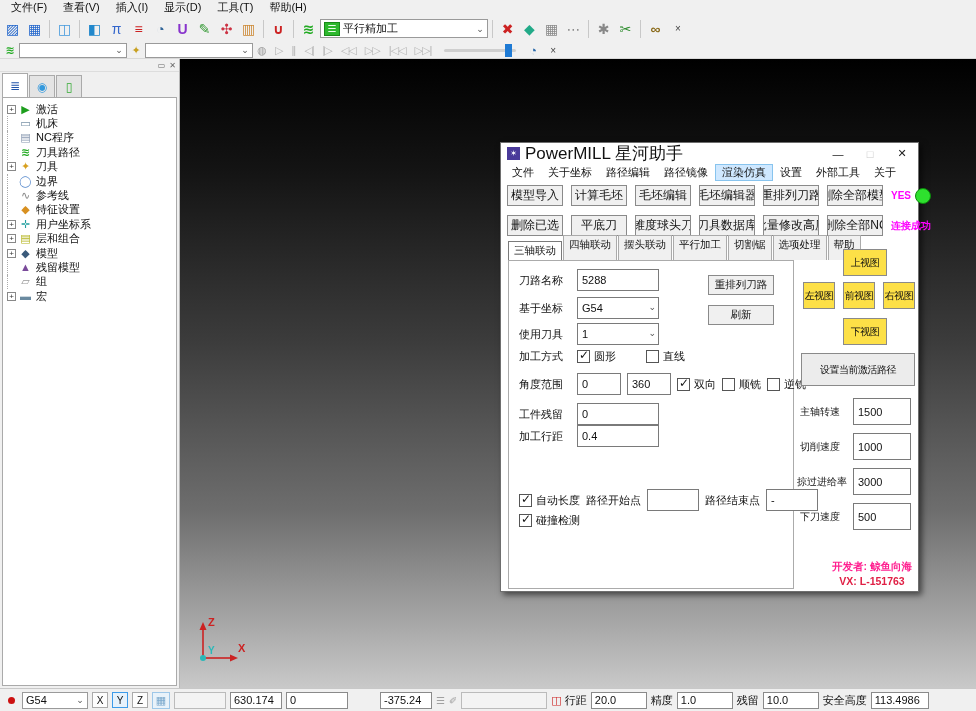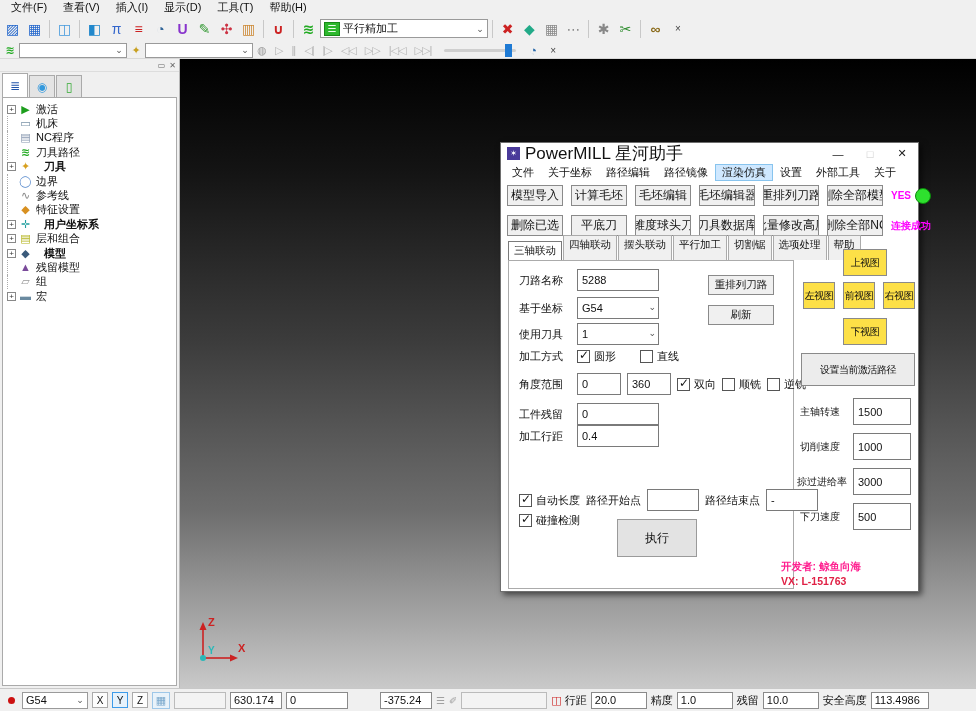--- a/index.html
+++ b/index.html
@@ -33,21 +33,21 @@
   .explorer { width:180px; background:#f0f0f0; border-right:1px solid #b8b8b8; display:flex; flex-direction:column; }
   .exp-head { height:13px; display:flex; justify-content:flex-end; align-items:center; gap:4px; padding-right:3px; color:#666; font-size:8px; border-bottom:1px solid #ddd; }
   .exp-tabs { height:25px; display:flex; align-items:flex-end; padding-left:2px; gap:1px; }
   .exp-tab { width:26px; height:22px; border:1px solid #aaa; border-bottom:none; display:flex; align-items:center; justify-content:center; font-size:12px; background:#e4e4e4; }
   .exp-tab.active { background:#fff; height:24px; }
   .tree { flex:1; background:#fff; border:1px solid #aaa; margin:0 2px 2px 2px; padding:4px 0 0 4px; overflow:hidden; }
   .trow { height:14.4px; display:flex; align-items:center; font-size:11px; white-space:nowrap; }
   .plus { width:9px; height:9px; border:1px solid #888; background:#fff; color:#333; font-size:8px; line-height:7px; text-align:center; margin-right:2px; flex:0 0 auto; }
   .nostem { width:11px; border-left:1px dotted #aaa; height:100%; margin-right:0; }
   .tglyph { width:15px; text-align:center; font-size:11px; margin-right:3px; flex:0 0 auto; }
-  .trow.bold .tlabel { font-weight:bold;margin-left:8px; }
+  .trow.bold .tlabel { font-weight:normal; }
 
   
   .viewport { flex:1; position:relative; background:linear-gradient(180deg,#000 0%,#141414 18%,#3c3c3c 45%,#6e6e6e 72%,#a8a8a8 90%,#c9c9c9 100%); }
   .triad { position:absolute; left:14px; bottom:22px; width:52px; height:50px; }
 
   
   .statusbar { height:23px; background:#f0f0f0; border-top:1px solid #c8c8c8; display:flex; align-items:center; gap:4px; padding-left:4px; font-size:11px; }
   .sb-ico { width:14px; text-align:center; }
   .reddot { width:7px; height:7px; border-radius:50%; background:#cc1111; display:inline-block; }
   .sb-combo { width:66px; height:17px; }
@@ -88,21 +88,21 @@
   .sel .chev { position:absolute; right:2px; top:4px; color:#555; font-size:9px; }
   .cb { width:13px; height:13px; border:1px solid #555; background:#fff; position:relative; flex:0 0 auto; }
   .cb.on::after { content:"✓"; position:absolute; left:1px; top:-3px; font-size:12px; color:#111; }
   .cbl { display:flex; align-items:center; gap:4px; }
   .execbtn { position:absolute; left:108px; top:258px; width:80px; height:38px; background:#e3e3e3; border:1px solid #9a9a9a; font-size:12px; display:flex; align-items:center; justify-content:center; }
   .sidebtn { height:20px; background:#f0f0f0; border:1px solid #8a8a8a; font-size:10.5px; display:flex; align-items:center; justify-content:center; }
 
   .vbtn { position:absolute; background:#fde047; border:1px solid #8a8a8a; font-size:10px; display:flex; align-items:center; justify-content:center; letter-spacing:-0.5px; white-space:nowrap; }
   .plabel { position:absolute; font-size:10px; white-space:nowrap; }
   .pinp { position:absolute; width:58px; height:27px; background:#fff; border:1px solid #7a7a7a; font-size:11px; display:flex; align-items:center; padding-left:4px; }
-  .devblock { position:absolute; left:280px; top:416px; width:118px; text-align:left; font-size:10.5px; line-height:15px; }
+  .devblock { position:absolute; left:312px; top:416px; width:118px; text-align:center; font-size:10.5px; line-height:15px; }
   .dev1 { color:#ff2090; font-weight:bold; }
   .dev2 { color:#e02045; font-weight:bold; }
 </style>
 </head>
 <body>
 
 <div class="app">
 
   <div class="menubar">
     <span>文件(F)</span>
@@ -345,21 +345,21 @@
                   <span>1</span>
                   <span class="chev">⌄</span>
                 </span>
             </div>
             <div class="ar" style="left:10px;top:88px">
               <span class="flabel">加工方式</span>
               <span class="cbl">
                   <span class="cb on"></span>
                   <span>圆形</span>
                 </span>
-              <span class="cbl" style="margin-left:18px">
+              <span class="cbl" style="margin-left:24px">
                   <span class="cb"></span>
                   <span>直线</span>
                 </span>
             </div>
             <div class="ar" style="left:10px;top:112px">
               <span class="flabel">角度范围</span>
               <span class="inp" style="width:44px">0</span>
               <span class="inp" style="width:44px">360</span>
               <span class="cbl">
                   <span class="cb on"></span>
@@ -391,21 +391,20 @@
               <span class="inp" style="width:52px"></span>
               <span>路径结束点</span>
               <span class="inp" style="width:52px">-</span>
             </div>
             <div class="ar" style="left:10px;top:252px">
               <span class="cbl">
                   <span class="cb on"></span>
                   <span>碰撞检测</span>
                 </span>
             </div>
-            <div class="execbtn">执行</div>
             <div class="sidebtn" style="position:absolute;left:199px;top:14px;width:66px">重排列刀路</div>
             <div class="sidebtn" style="position:absolute;left:199px;top:44px;width:66px">刷新</div>
           </div>
         </div>
 
         <div class="vbtn" style="left:342px;top:106px;width:44px;height:27px">上视图</div>
         <div class="vbtn" style="left:302px;top:139px;width:32px;height:27px">左视图</div>
         <div class="vbtn" style="left:342px;top:139px;width:32px;height:27px">前视图</div>
         <div class="vbtn" style="left:382px;top:139px;width:32px;height:27px">右视图</div>
         <div class="vbtn" style="left:342px;top:175px;width:44px;height:27px">下视图</div>

